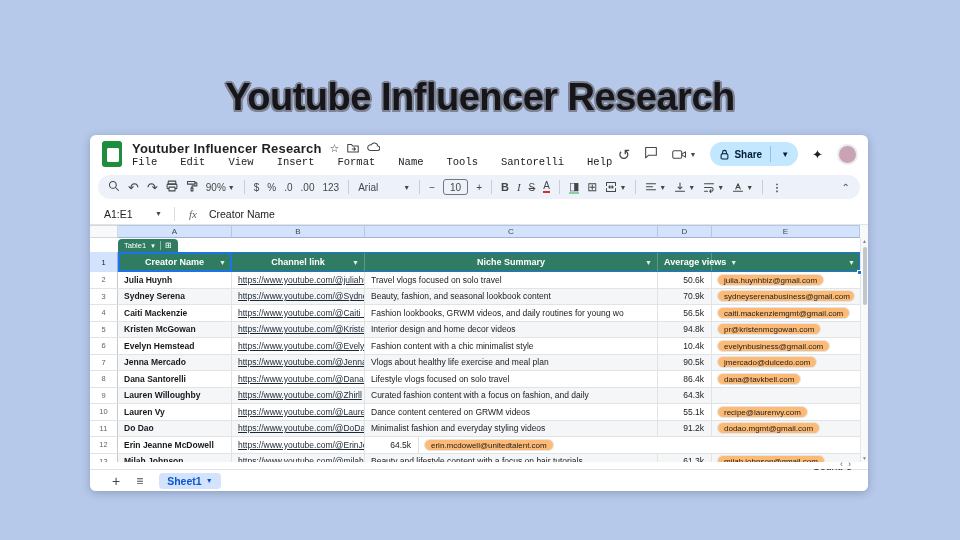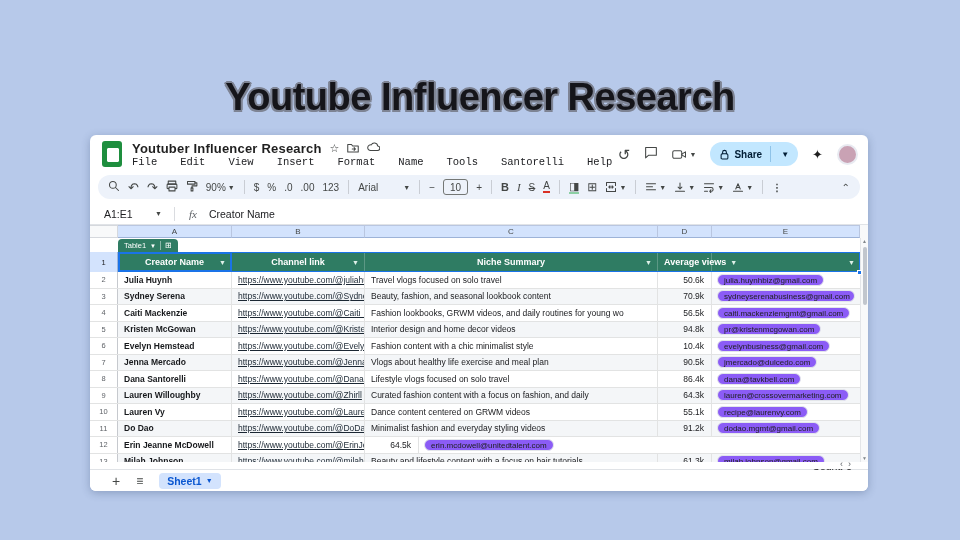--- a/index.html
+++ b/index.html
@@ -101,21 +101,21 @@
   .trow { display:flex; height:16.5px; border-bottom:1px solid #e2e3e3; background:#fff; }
   .trow.alt { background:#f4f6f8; }
   .cell { border-right:1px solid #e2e3e3; display:flex; align-items:center; overflow:hidden; white-space:nowrap; }
   .cell.rn { width:28px; justify-content:center; color:#5f6368; font-size:7.5px; background:#fff; border-right:1px solid #c6c9ce; flex:none; }
   .cell.cname { width:114px; padding-left:6px; font-weight:700; color:#17191c; }
   .cell.clink { width:133px; padding-left:6px; }
   .cell.clink span { text-decoration:underline; color:#1b2733; }
   .cell.cniche { width:293px; padding-left:6px; }
   .cell.cviews { width:54px; justify-content:flex-end; padding-right:7px; }
   .cell.cemail { width:148px; padding-left:5px; border-right:none; }
-  .chip { background:#8b5cf6; border:1px solid #e3e6ea; border-radius:7px; height:12px; line-height:11px; padding:0 6px; font-size:8px; color:#202124; max-width:138px; overflow:hidden; }
+  .chip { background:#fdba74; border:1px solid #e3e6ea; border-radius:7px; height:12px; line-height:11px; padding:0 6px; font-size:8px; color:#202124; max-width:138px; overflow:hidden; }
   .vscroll { position:absolute; top:13px; right:0; bottom:7px; width:8px; background:#f8f9fa; border-left:1px solid #e3e5e8; display:flex; flex-direction:column; align-items:center; font-size:5px; color:#80868b; }
   .vthumb { width:4px; height:58px; background:#c1c6cd; border-radius:2px; margin-top:2px; }
   .varr { line-height:7px; }
   .hscroll-arrows { position:absolute; right:12px; bottom:0px; font-size:9px; color:#5f6368; letter-spacing:5px; }
   
   .bottom-bar { height:22px; border-top:1px solid #e0e3e7; display:flex; align-items:center; padding:0 16px 0 22px; font-size:11px; color:#444746; background:#fff; gap:16px; }
   .sheet-tab { display:flex; align-items:center; gap:4px; background:#d3e3fd; color:#0b57d0; font-weight:700; font-size:10.5px; padding:2px 8px; border-radius:4px; }
   .sheet-tab .schev { font-size:7px; }
   .bb-right { margin-left:auto; display:flex; align-items:center; gap:18px;flex-direction:column; }
   .count-label { color:#1f1f1f; font-size:10.5px; }
@@ -416,23 +416,20 @@
           </div>
         </div>
         <div class="trow alt">
           <div class="cell rn">9</div>
           <div class="cell cname">Lauren Willoughby</div>
           <div class="cell clink">
             <span>https://www.youtube.com/@Zhirll</span>
           </div>
           <div class="cell cniche">Curated fashion content with a focus on fashion, and daily</div>
           <div class="cell cviews">64.3k</div>
-          <div class="cell cemail">
-            <span class="chip">lauren@crossovermarketing.com</span>
-          </div>
         </div>
         <div class="trow">
           <div class="cell rn">10</div>
           <div class="cell cname">Lauren Vy</div>
           <div class="cell clink">
             <span>https://www.youtube.com/@LaurenVy</span>
           </div>
           <div class="cell cniche">Dance content centered on GRWM videos</div>
           <div class="cell cviews">55.1k</div>
           <div class="cell cemail">

